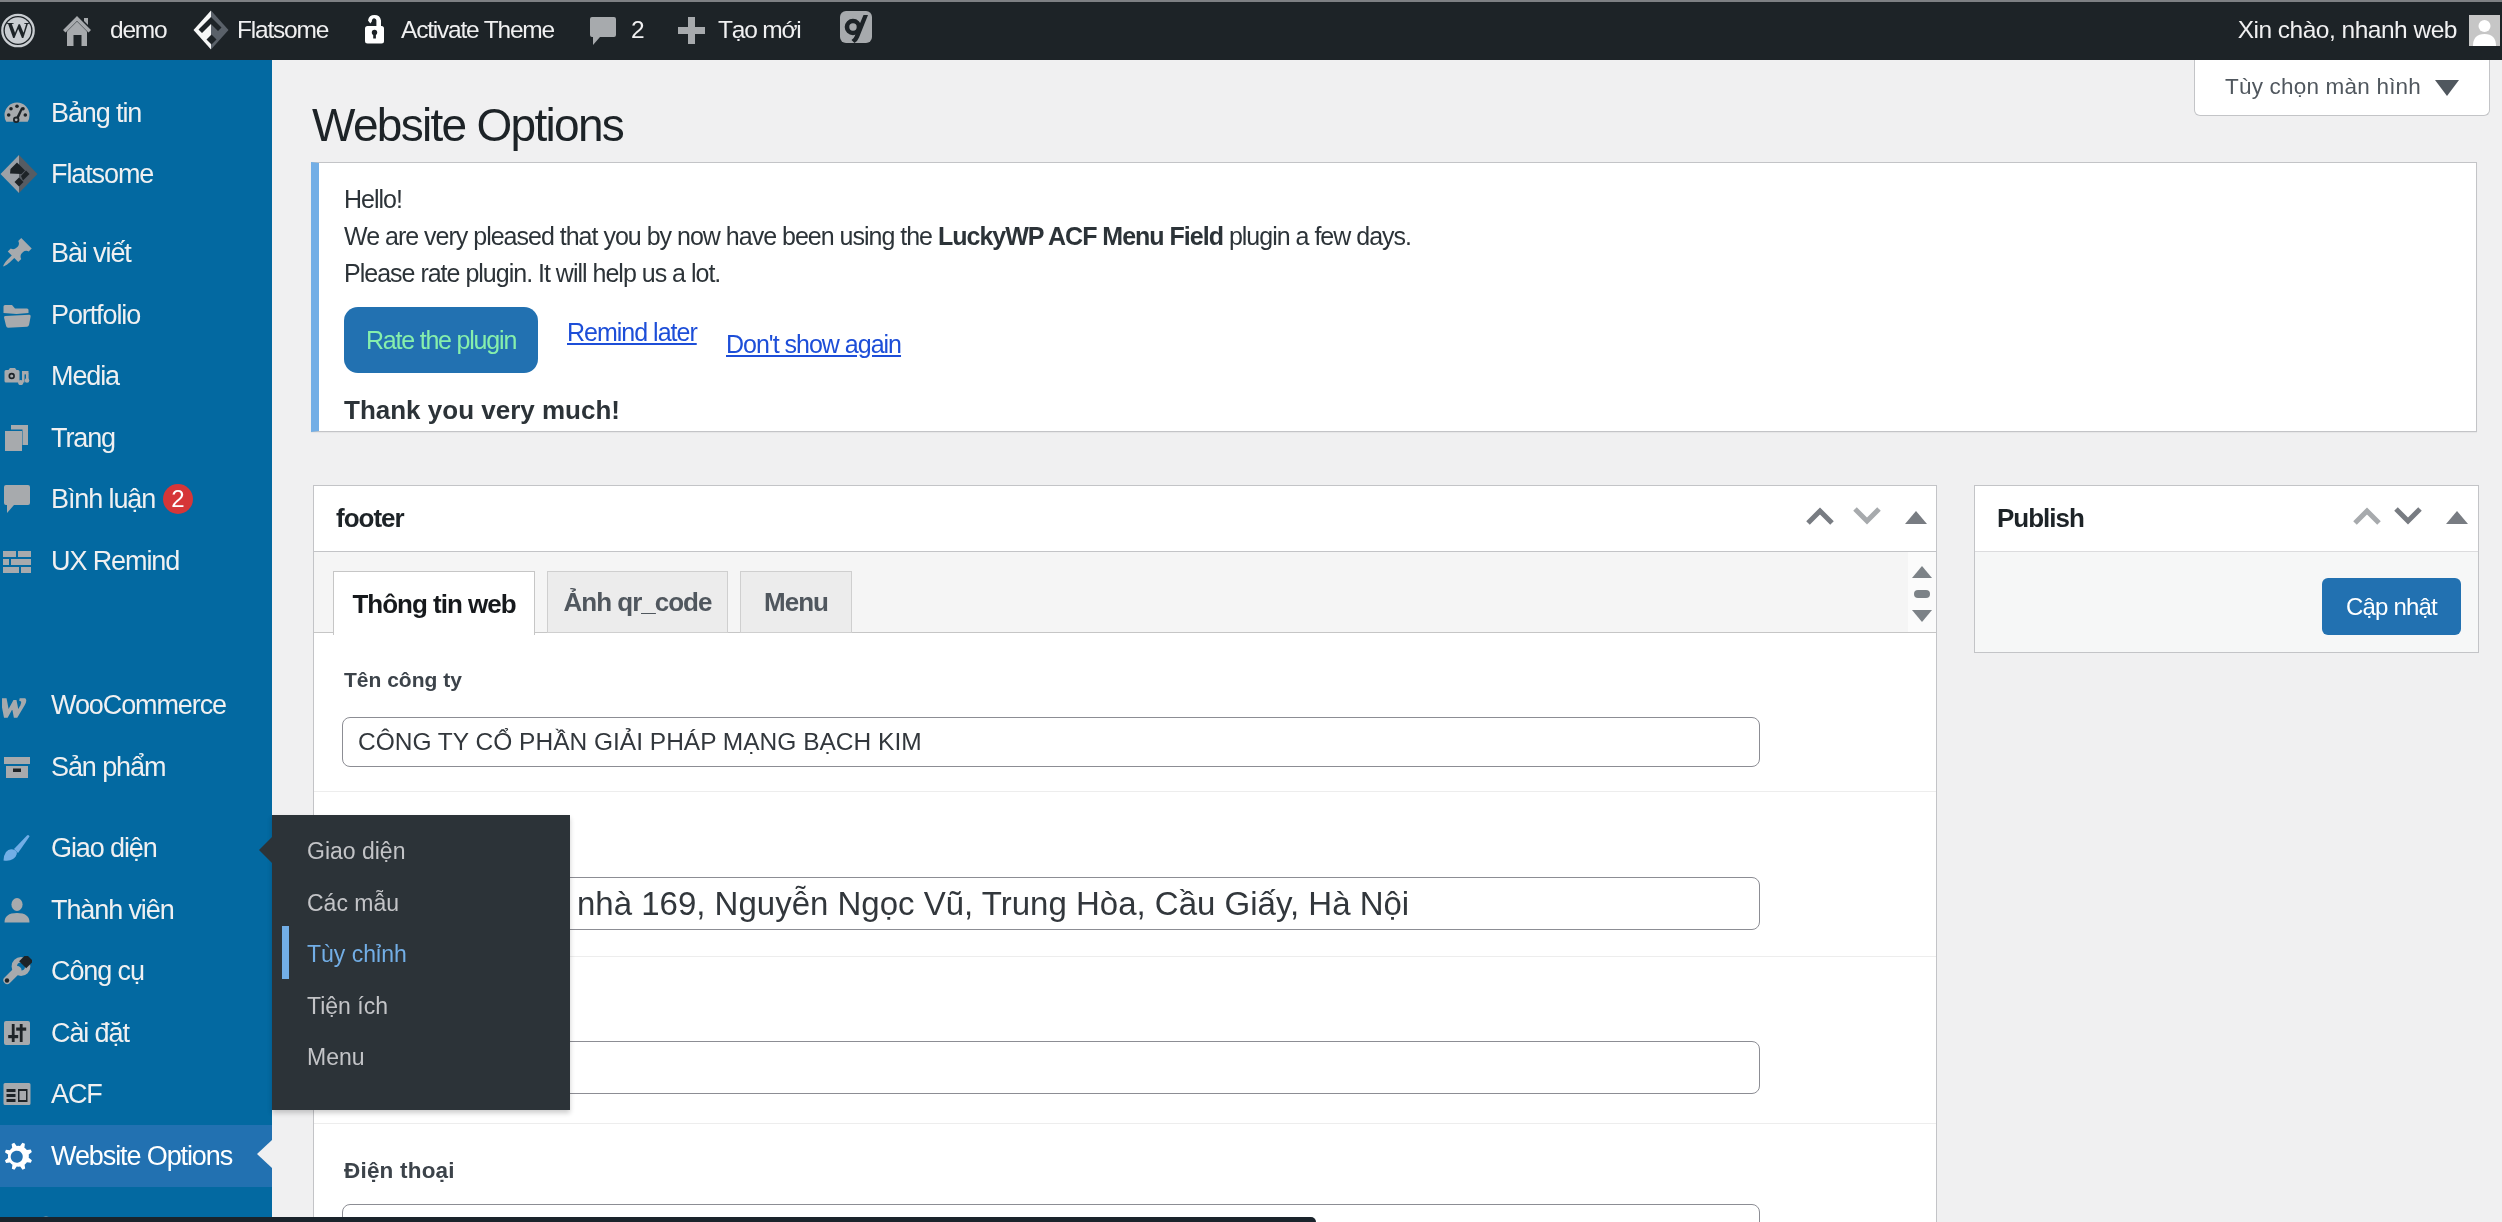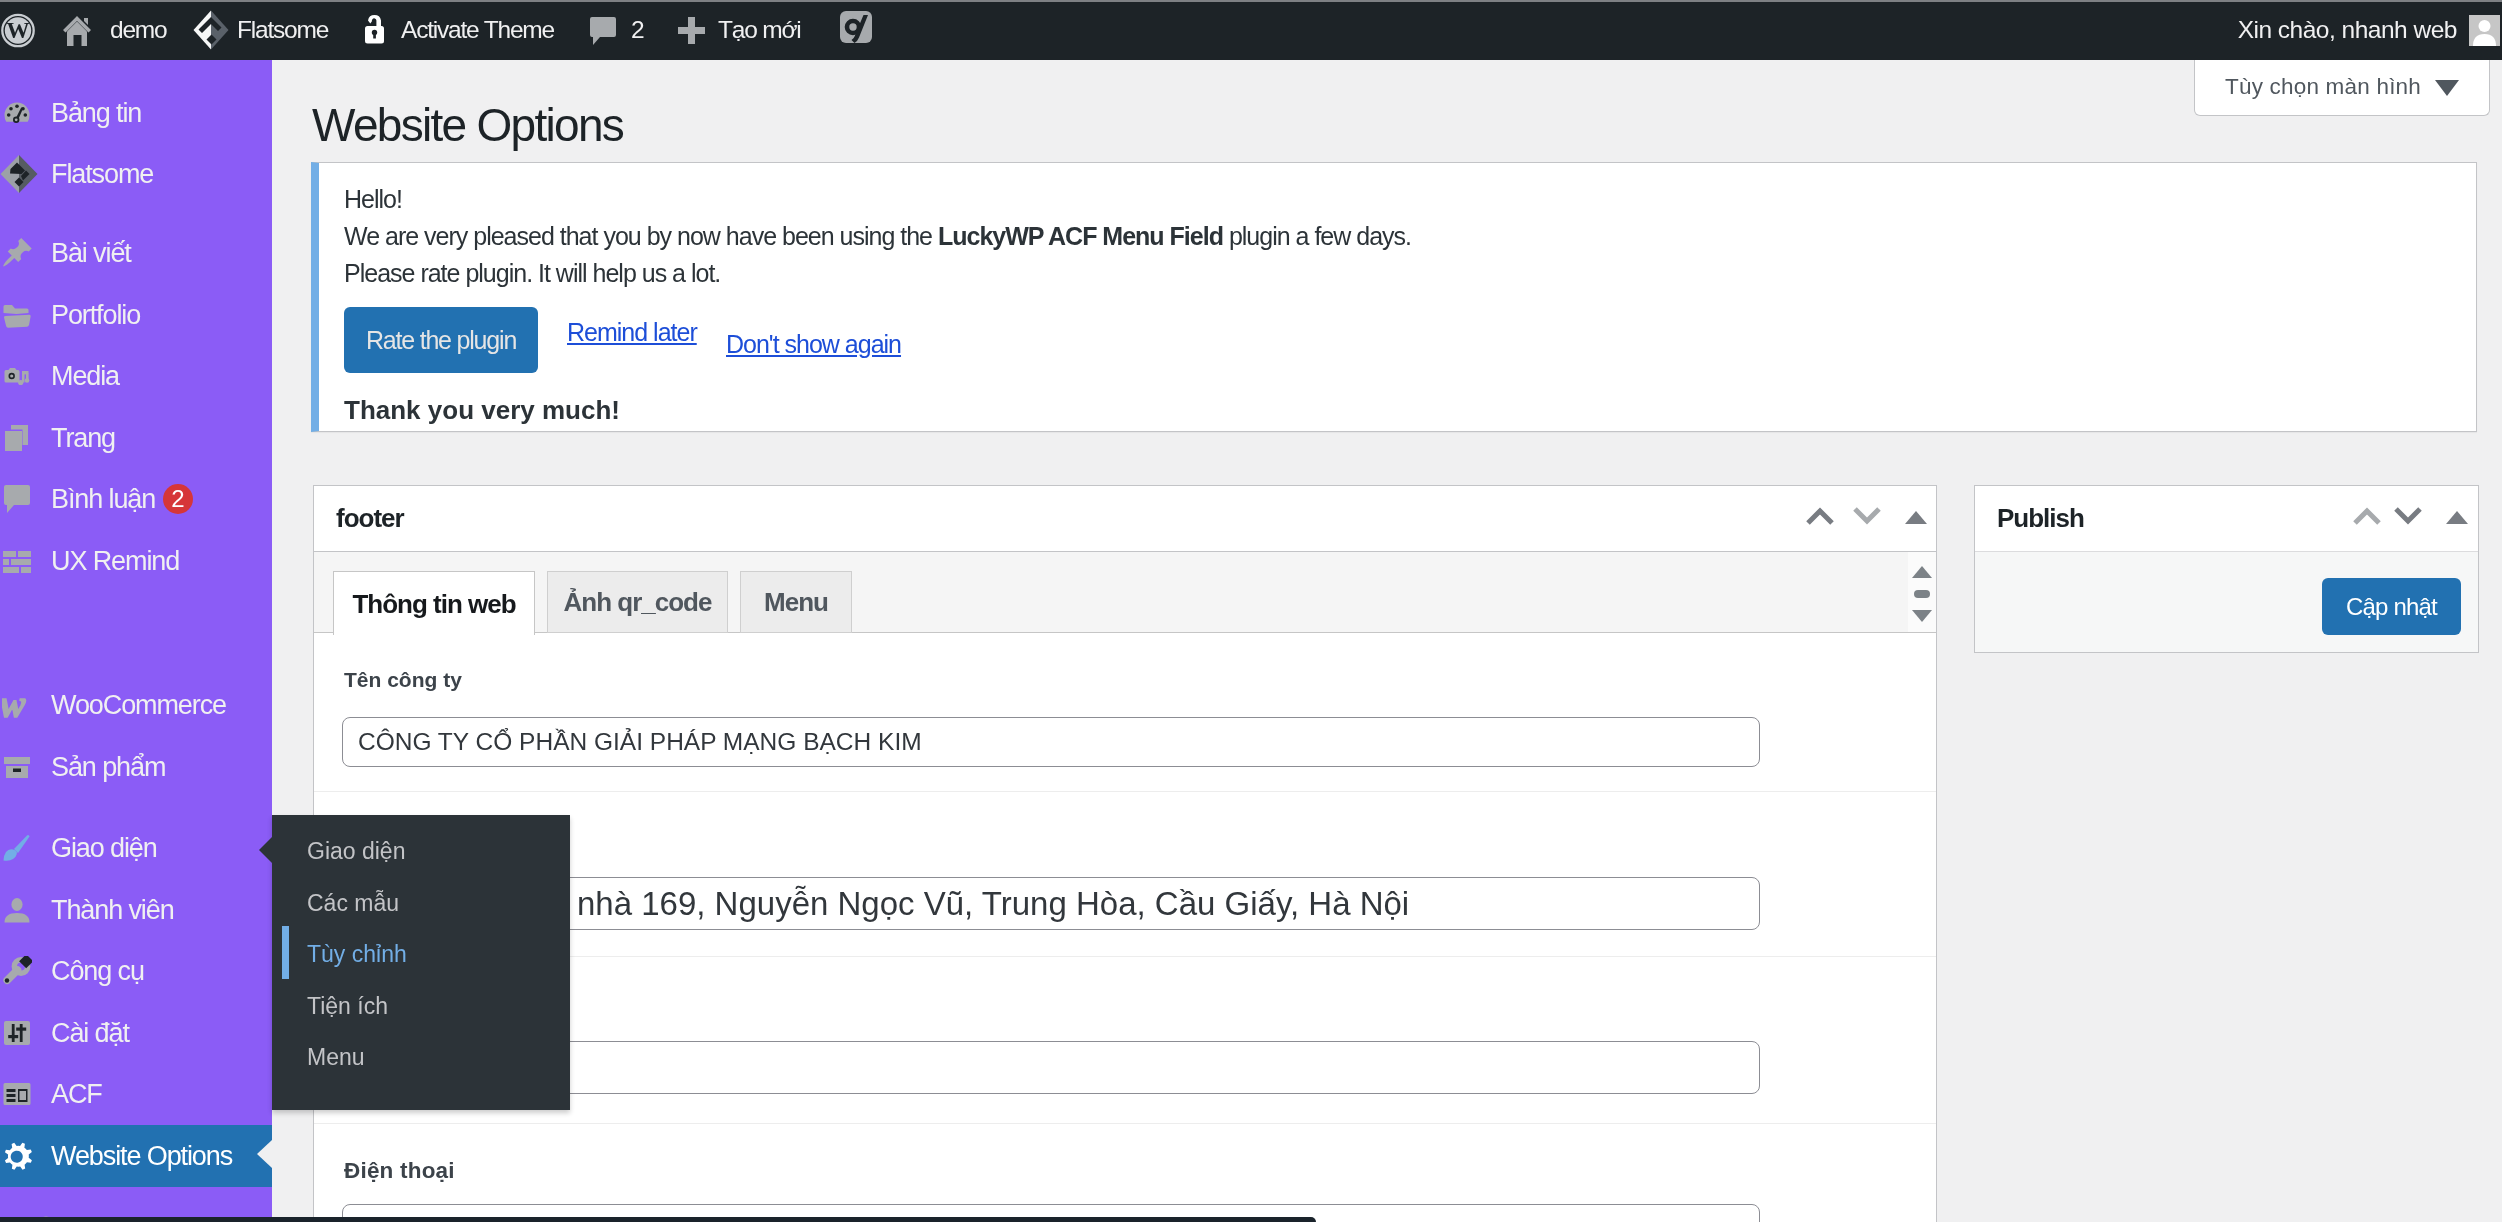--- a/index.html
+++ b/index.html
@@ -6,21 +6,21 @@
 html,body { width:2502px; height:1222px; overflow:hidden; }
 body { font-family:"Liberation Sans", sans-serif; background:#f0f0f1; position:relative; }
 .abs { position:absolute; }
 
 
 #adminbar { position:absolute; left:0; top:0; width:2502px; height:60px; background:#1d2327; z-index:50; }
 #adminbar .txt { position:absolute; color:#f0f0f1; font-size:24.5px; letter-spacing:-1.2px; line-height:60px; white-space:nowrap; }
 #topline { position:absolute; left:0; top:0; width:2502px; height:1.5px; background:#7e8084; z-index:60; }
 
 
-#sidebar { position:absolute; left:0; top:60px; width:272px; height:1162px; background:#8b5cf6; z-index:40; }
+#sidebar { position:absolute; left:0; top:60px; width:272px; height:1162px; background:#0369a1; z-index:40; }
 .mi { position:absolute; left:0; width:272px; height:62px; }
 .mi .lbl { position:absolute; left:51px; top:0; font-size:27px; letter-spacing:-1.1px; line-height:62px; color:#f0f0f1; white-space:nowrap; }
 .mi svg { position:absolute; left:2px; top:16px; }
 .mi.current { background:#2271b1; }
 .mi.current .lbl { color:#fff; }
 
 
 #flyout { position:absolute; left:272px; top:815px; width:298px; height:295px; background:#2c3338; z-index:45; box-shadow:0 3px 5px rgba(0,0,0,.2); }
 #flyout .si { position:absolute; left:35px; width:260px; height:52px; font-size:23px; letter-spacing:0; line-height:52px; color:#c3c4c7; white-space:nowrap; }
 #flyout .si.on { color:#72aee6; }
@@ -29,21 +29,21 @@
 #notch-cur { position:absolute; left:257px; top:1140px; width:0; height:0; border-top:14px solid transparent; border-bottom:14px solid transparent; border-right:15px solid #f0f0f1; z-index:46; }
 
 
 #screenopts { position:absolute; left:2194px; top:60px; width:296px; height:56px; background:#fff; border:1px solid #c3c4c7; border-top:none; border-radius:0 0 6px 6px; color:#50575e; font-size:22.5px; letter-spacing:0.2px; line-height:54px; text-align:left; padding-left:30px; }
 #screenopts .tri { position:absolute; left:240px; top:20px; width:0; height:0; border-left:12.5px solid transparent; border-right:12.5px solid transparent; border-top:16px solid #50575e; }
 h1 { position:absolute; left:312px; top:102px; font-size:46px; letter-spacing:-1.7px; line-height:46px; font-weight:400; color:#1d2327; }
 
 
 #notice { position:absolute; left:311px; top:162px; width:2166px; height:270px; background:#fff; border:1px solid #c3c4c7; border-left:8px solid #72aee6; box-shadow:0 1px 1px rgba(0,0,0,.04); }
 #notice .p1 { position:absolute; left:25px; top:17.5px; font-size:25px; letter-spacing:-1px; line-height:37px; color:#2c3338; }
-#notice .btn { position:absolute; left:25px; top:144px; width:194px; height:66px; background:#2271b1; border-radius:6px; color:#e5e5e5; font-size:25px; letter-spacing:-1.2px; line-height:66px; text-align:center; }
+#notice .btn { position:absolute; left:25px; top:144px; width:194px; height:66px; background:#2271b1; border-radius:14px; color:#86efac; font-size:25px; letter-spacing:-1.2px; line-height:66px; text-align:center; }
 #notice a.lnk { position:absolute; top:157px; font-size:25px; letter-spacing:-1px; line-height:25px; color:#1d4ed8; text-decoration:underline; white-space:nowrap; }
 #notice .p2 { position:absolute; left:25px; top:234px; font-size:26px; letter-spacing:0; line-height:26px; font-weight:bold; color:#2c3338; }
 
 
 .postbox { position:absolute; background:#fff; border:1px solid #c3c4c7; }
 .pb-head { position:absolute; left:0; top:0; right:0; height:66px; border-bottom:1px solid #c3c4c7; background:#fff;text-align:center; }
 .pb-title { position:absolute; left:22px; top:0; font-size:26px; letter-spacing:-1px; font-weight:bold; color:#1d2327; line-height:64px; }
 
 
 #fbox { left:313px; top:485px; width:1624px; height:790px; }

